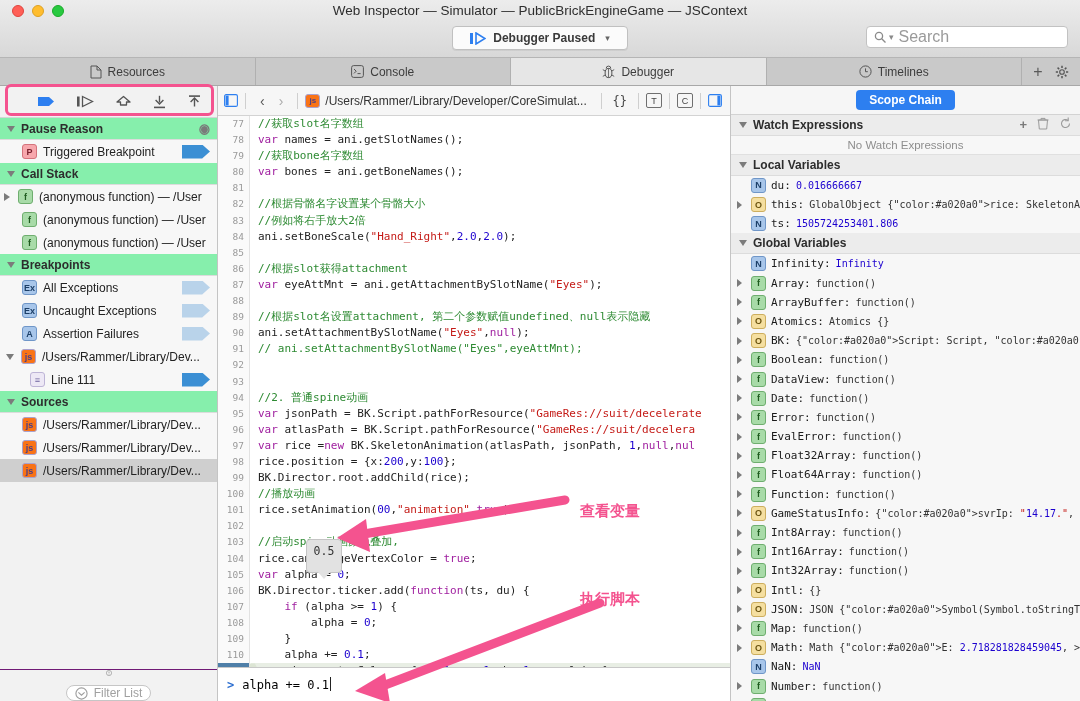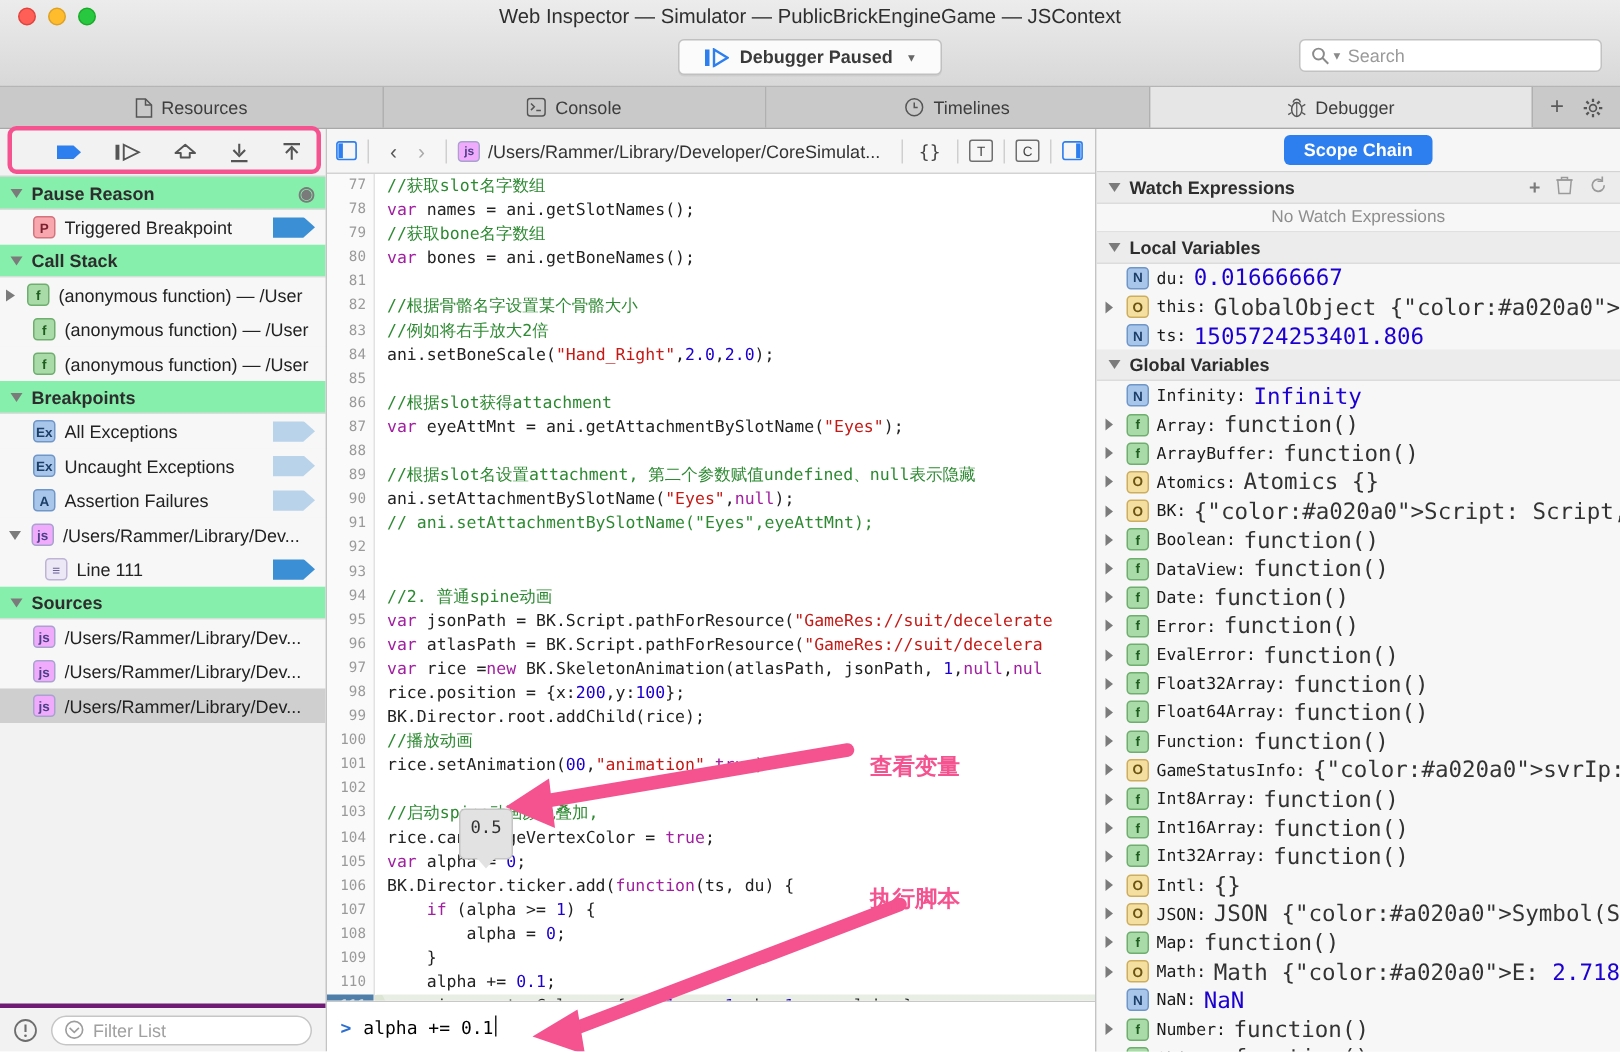--- a/index.html
+++ b/index.html
@@ -34,21 +34,21 @@
     display:flex; align-items:center; justify-content:center; gap:7px;
     box-shadow:0 1px 0 rgba(0,0,0,0.06);
   }
   .pause-pill .lbl { font-size:12px; font-weight:bold; color:#3a3a3a; }
   .pause-pill .chev { color:#666; font-size:9px; margin-left:3px;}
   .searchbox {
     position:absolute; right:12px; top:26px; width:202px; height:22px;
     background:#fff; border:1px solid #c2c2c2; border-radius:4px;
     display:flex; align-items:center; padding:0 7px; gap:5px;
   }
-  .searchbox .ph { color:#9a9a9a; font-size:12px; }
+  .searchbox .ph { color:#9a9a9a; font-size:16px; }
 
   
   .tabbar {
     position:absolute; left:0; top:58px; width:1080px; height:28px;
     background:#c9c9c9; display:flex; border-bottom:1px solid #a8a8a8;
   }
   .tab {
     flex:1; display:flex; align-items:center; justify-content:center; gap:6px;
     font-size:12px; color:#3d3d3d; border-right:1px solid #b0b0b0;
     background:#c9c9c9;
@@ -87,34 +87,34 @@
   .row .txt { flex:1; overflow:hidden; white-space:nowrap; text-overflow:ellipsis; }
   .badge {
     width:15px;height:15px;border-radius:3px;flex:0 0 15px;
     display:flex;align-items:center;justify-content:center;
     font-size:9px;font-weight:bold;border:1px solid;
   }
   .b-p{background:#f7a7ad;border-color:#d4737c;color:#7b2230;}
   .b-f{background:#a8dba8;border-color:#6fae6f;color:#1f5c1f;}
   .b-ex{background:#a8c6ea;border-color:#6f96c8;color:#1c3f68;}
   .b-a{background:#a8c6ea;border-color:#6f96c8;color:#1c3f68;}
-  .b-js{background:#f0abfc;border-color:#a9a2cf;color:#4b3f86;}
+  .b-js{background:#f97316;border-color:#a9a2cf;color:#4b3f86;}
   .b-ln{background:#ede8f5;border-color:#bdb4d6;color:#6a5f9b;}
   .b-n{background:#a8c6ea;border-color:#6f96c8;color:#1c3f68;}
   .b-o{background:#f5dfa0;border-color:#cdae5e;color:#6b5411;}
   .toggle {
     width:28px;height:14px;flex:0 0 28px;background:#3b8fd4;
     clip-path: polygon(0 0, 72% 0, 100% 50%, 72% 100%, 0 100%);
   }
   .toggle.off { background:#b9d3ea; }
   .indent { padding-left:22px; }
   .indent2 { padding-left:30px; }
   .sb-footer {
-    height:32px; border-top:3px solid #701a75; background:#f2f2f2;
-    display:flex; align-items:center; padding:0 9px; gap:9px;
+    height:32px; border-top:1px solid #701a75; background:#f2f2f2;
+    display:flex; align-items:center; padding:0 9px; gap:9px;flex-direction:column;
   }
   .filter-input {
     flex:1; height:20px; background:#fff; border:1px solid #c6c6c6;
     border-radius:10px; display:flex; align-items:center; gap:6px; padding:0 8px;
     font-size:12px; color:#a0a0a0;
   }
 
   
   .content {
     position:absolute; left:218px; top:86px; width:512px; height:615px;
@@ -202,21 +202,21 @@
     font-size:11.5px; color:#8e8e8e; background:#f7f7f7;
     border-bottom:1px solid #e0e0e0;
   }
   .vrow {
     display:flex; align-items:center; height:19.2px; gap:5px; padding-left:6px;
     font-size:11.5px; background:#f7f7f7; white-space:nowrap; overflow:hidden;
   }
   .vdisc { width:9px; flex:0 0 9px; display:flex; align-items:center; }
   .vdisc i { width:0;height:0;border-top:4px solid transparent;border-bottom:4px solid transparent;border-left:5.5px solid #7b7b7b; display:block;}
   .vname { font-family:"DejaVu Sans Mono",monospace; color:#1a1a1a; font-size:11px;}
-  .vval { font-family:"DejaVu Sans Mono",monospace; font-size:15px; }
+  .vval { font-family:"DejaVu Sans Mono",monospace; font-size:10px; }
   .v-num{color:#1c00cf;} .v-fn{color:#333;} .v-obj{color:#333;}
 
   
   .anno { position:absolute; color:#f4538f; font-size:15px; font-weight:bold;
           font-family:"DejaVu Sans",sans-serif; }
   svg.arrows { position:absolute; left:0; top:0; width:1080px; height:701px; pointer-events:none; }
 </style>
 </head>
 <body>
 
@@ -258,39 +258,39 @@
       </svg>
       <span>Resources</span>
     </div>
     <div class="tab">
       <svg width="13" height="13" viewBox="0 0 13 13">
         <rect x="0.6" y="0.6" width="11.8" height="11.8" rx="2" fill="none" stroke="#555" stroke-width="1"></rect>
         <path d="M3 4 l2.2 2.2 L3 8.4" fill="none" stroke="#555" stroke-width="1"></path>
         <line x1="6.5" y1="8.6" x2="9.6" y2="8.6" stroke="#555" stroke-width="1"></line>
       </svg>
       <span>Console</span>
-    </div>
-    <div class="tab">
-      <svg width="13" height="13" viewBox="0 0 13 13">
-        <circle cx="6.5" cy="6.5" r="5.6" fill="none" stroke="#555" stroke-width="1"></circle>
-        <path d="M6.5 3.4 v3.3 h2.3" fill="none" stroke="#555" stroke-width="1"></path>
-      </svg>
-      <span>Timelines</span>
     </div>
     <div class="tab active">
       <svg width="13" height="14" viewBox="0 0 13 14">
         <ellipse cx="6.5" cy="8" rx="3.4" ry="4.6" fill="none" stroke="#555" stroke-width="1"></ellipse>
         <path d="M4.2 3.4 a2.3 2.3 0 0 1 4.6 0" fill="none" stroke="#555" stroke-width="1"></path>
         <line x1="6.5" y1="3.4" x2="6.5" y2="12.6" stroke="#555" stroke-width="0.8"></line>
         <line x1="3.1" y1="6" x2="0.8" y2="4.6" stroke="#555" stroke-width="0.9"></line>
         <line x1="9.9" y1="6" x2="12.2" y2="4.6" stroke="#555" stroke-width="0.9"></line>
         <line x1="3.1" y1="10" x2="0.8" y2="11.4" stroke="#555" stroke-width="0.9"></line>
         <line x1="9.9" y1="10" x2="12.2" y2="11.4" stroke="#555" stroke-width="0.9"></line>
       </svg>
       <span>Debugger</span>
+    </div>
+    <div class="tab">
+      <svg width="13" height="13" viewBox="0 0 13 13">
+        <circle cx="6.5" cy="6.5" r="5.6" fill="none" stroke="#555" stroke-width="1"></circle>
+        <path d="M6.5 3.4 v3.3 h2.3" fill="none" stroke="#555" stroke-width="1"></path>
+      </svg>
+      <span>Timelines</span>
     </div>
     <div class="tabtools">
       <span style="font-size:16px;font-weight:300;">+</span>
       <svg width="14" height="14" viewBox="0 0 14 14">
         <circle cx="7" cy="7" r="2.3" fill="none" stroke="#555" stroke-width="1.1"></circle>
         <g stroke="#555" stroke-width="1.5">
           <line x1="7" y1="0.8" x2="7" y2="3"></line>
             <line x1="7" y1="11" x2="7" y2="13.2"></line>
           <line x1="0.8" y1="7" x2="3" y2="7"></line>
             <line x1="11" y1="7" x2="13.2" y2="7"></line>

